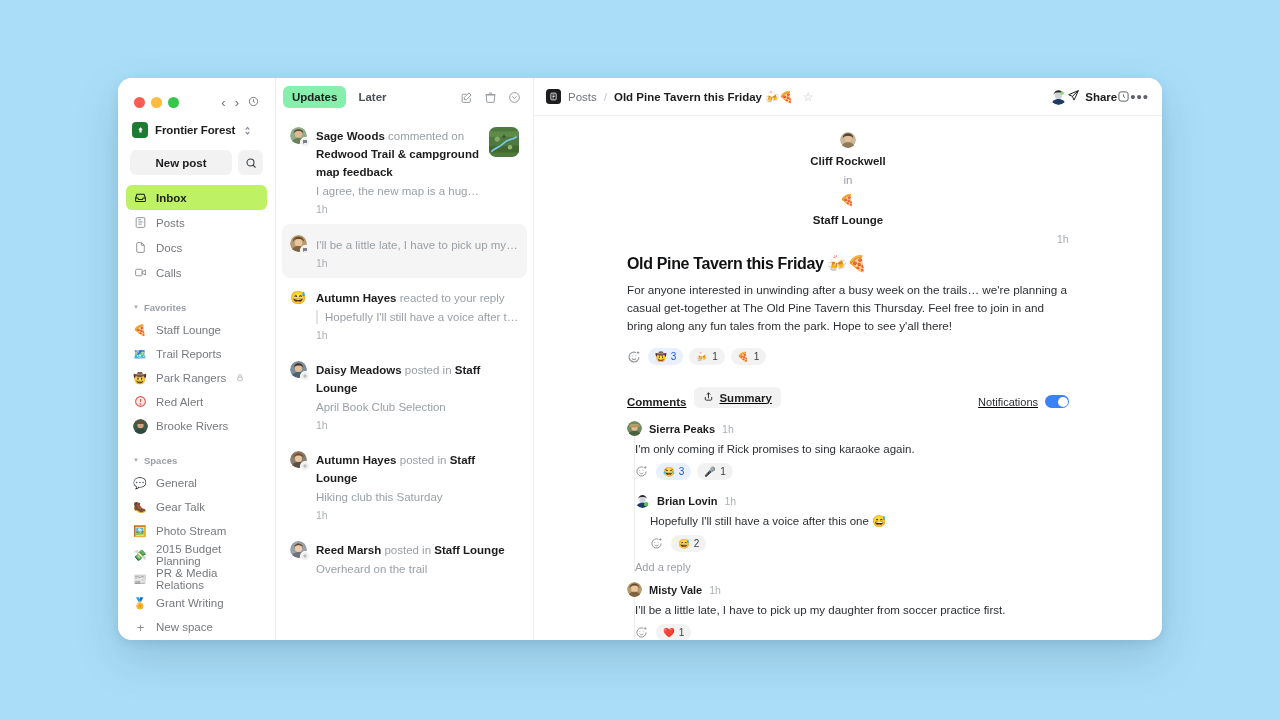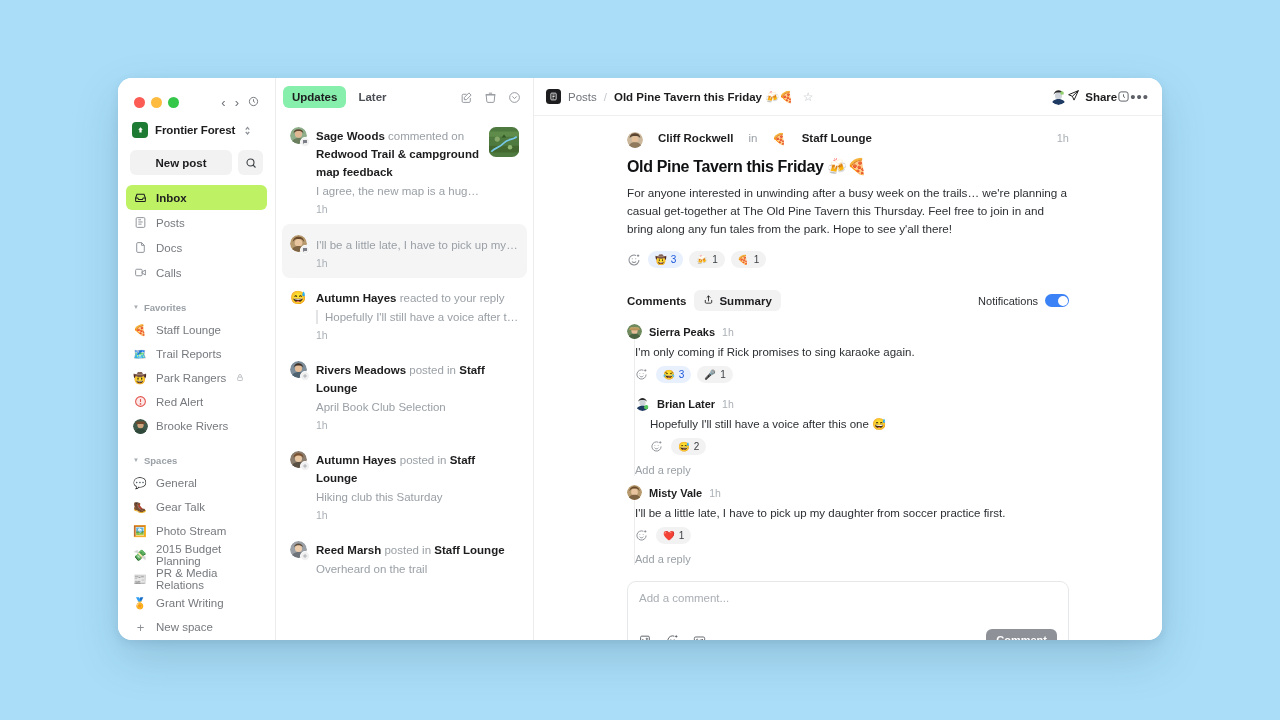--- a/index.html
+++ b/index.html
@@ -114,40 +114,40 @@
   .star { color: #b8bcc1; font-size: 12px; cursor: pointer; margin-left: 2px; }
   .head-right { margin-left: auto; display: flex; align-items: center; gap: 0; color: #45494e; }
   .head-av { width: 17px; height: 17px; border-radius: 50%; overflow: hidden; }
   .share { display: flex; align-items: center; gap: 5px; font-size: 11.5px; color: #1d1d1f; font-weight: 600; cursor: pointer; }
   .icobtn { color: #5d6167; cursor: pointer; display: flex; }
   .dots { font-size: 15px; line-height: 8px; color: #5d6167; cursor: pointer; letter-spacing: 1px; }
 
   .main-scroll { flex: 1; overflow: hidden; padding: 16px 0 0 0; }
   .article { width: 442px; margin: 0 auto; }
 
-  .post-author { display: flex; align-items: flex-start; gap: 15px; }
+  .post-author { display: flex; align-items: center; gap: 7px; flex-direction: column; }
   .pa-av { width: 16px; height: 16px; border-radius: 50%; overflow: hidden; flex: 0 0 16px; }
   .pa-name { font-size: 11.5px; font-weight: 700; color: #1d1d1f; }
   .pa-in { font-size: 11.5px; color: #9aa0a6; }
   .pa-space { font-size: 11.5px; color: #1d1d1f; font-weight: 600; }
   .pa-time { margin-left: auto; font-size: 11px; color: #aab0b6; }
 
   .post-title { font-size: 16px; font-weight: 700; color: #111214; margin-top: 9px; letter-spacing: -.35px; }
   .post-body { font-size: 11.7px; line-height: 18px; color: #2c2f33; margin-top: 8px; }
 
   .reactions { display: flex; align-items: center; gap: 6px; margin-top: 13px; }
   .react-add { width: 15px; height: 15px; color: #8d9197; display: flex; align-items: center; cursor: pointer; }
   .pill {
     height: 17px; padding: 0 7px; border-radius: 9px; background: #f2f2f3;
     display: flex; align-items: center; gap: 4px; font-size: 10px; color: #3c4043; cursor: pointer;
   }
   .pill.on { background: #e8f0fe; color: #1a56db; }
   .pill .em { font-size: 9.5px; line-height: 1; }
 
-  .comments-bar { display: flex; align-items: center; gap: 8px; margin-top: 22px; }
+  .comments-bar { display: flex; align-items: flex-end; gap: 8px; margin-top: 22px; text-decoration: underline; }
   .cb-label { font-size: 11.5px; font-weight: 600; color: #1d1d1f; cursor: pointer; }
   .summary-btn {
     display: flex; align-items: center; gap: 5px; background: #f2f2f3; border-radius: 6px;
     padding: 4px 9px; font-size: 11.5px; color: #1d1d1f; font-weight: 600; border: none; cursor: pointer;
   }
   .notif { margin-left: auto; display: flex; align-items: center; gap: 7px; }
   .notif-label { font-size: 11px; color: #2c2f33; }
   .toggle { width: 24px; height: 13px; border-radius: 7px; background: #3b82f6; position: relative; cursor: pointer; }
   .toggle::after { content: ""; position: absolute; right: 1.5px; top: 1.5px; width: 10px; height: 10px; border-radius: 50%; background: #fff; }
 
@@ -487,21 +487,21 @@
             </span>
             <span class="li-badge">
               <svg width="6" height="6" viewBox="0 0 24 24" fill="currentColor">
                   <path d="M11 4h2v16h-2z"></path>
                   <path d="M4 11h16v2H4z"></path>
                 </svg>
             </span>
           </span>
           <span class="li-body">
             <span class="li-title">
-              <b>Rivers Meadows</b>
+              <b>Daisy Meadows</b>
               <span>posted in</span>
               <b>Staff Lounge</b>
             </span>
             <div class="li-snip">April Book Club Selection</div>
             <div class="li-time">1h</div>
           </span>
         </div>
 
         <div class="li">
           <span class="li-av">
@@ -750,21 +750,21 @@
                         </defs>
                       <g clip-path="url(#c1)">
                           <rect width="24" height="24" fill="#ffffff"></rect>
                           <circle cx="12" cy="11" r="5" fill="#cdd3d8"></circle>
                           <path d="M2 24c0-5.5 4.6-8.5 10-8.5S22 18.5 22 24z" fill="#1f3b63"></path>
                           <path d="M5 9c1-4 4-6 7-6s6 2 7 6c-2-2-4-2.5-7-2.5S7 7 5 9z" fill="#2a2a2a"></path>
                           <circle cx="18" cy="18" r="3.5" fill="#55c45e"></circle>
                         </g>
                       </svg>
                   </span>
-                  <span class="c-name">Brian Later</span>
+                  <span class="c-name">Brian Lovin</span>
                   <span class="c-time">1h</span>
                 </div>
                 <div class="c-indent" style="border-left:none;padding-left:8px;">
                   <div class="c-text">Hopefully I'll still have a voice after this one 😅</div>
                   <div class="c-react">
                     <span class="react-add">
                       <svg width="13" height="13" viewBox="0 0 24 24" fill="none" stroke="currentColor" stroke-width="1.8">
                         <path d="M20.5 12a8.5 8.5 0 1 1-5-7.8"></path>
                           <circle cx="9" cy="10" r=".9" fill="currentColor" stroke="none"></circle>
                         <circle cx="15" cy="10" r=".9" fill="currentColor" stroke="none"></circle>

